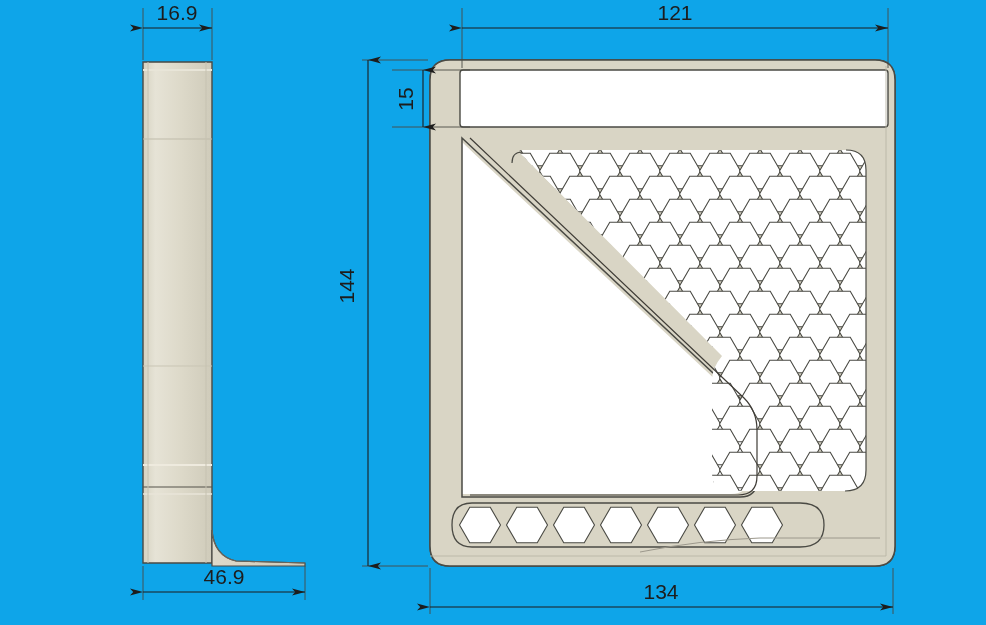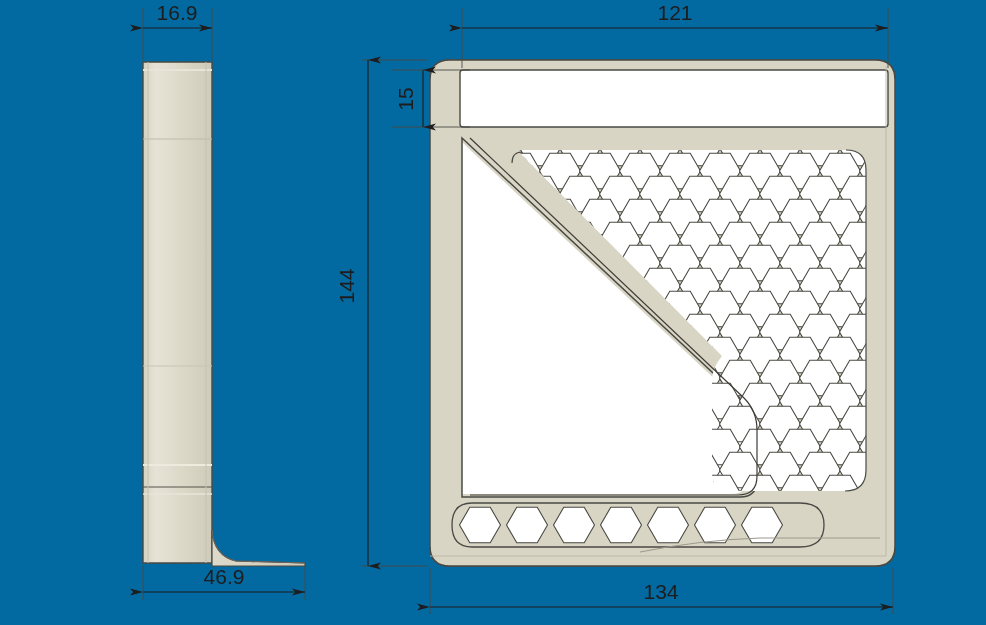--- a/index.html
+++ b/index.html
@@ -4,21 +4,21 @@
 <style>
   html, body {
     margin: 0;
     padding: 0;
     background: #ffffff;
   }
   #root {
     position: relative;
     width: 986px;
     height: 625px;
-    background: #0369a1;
+    background: #0ea5e9;
     font-family: "Liberation Sans", sans-serif;
     overflow: hidden;
   }
   #drawing-svg {
     position: absolute;
     left: 0;
     top: 0;
     width: 986px;
     height: 625px;
     display: block;

